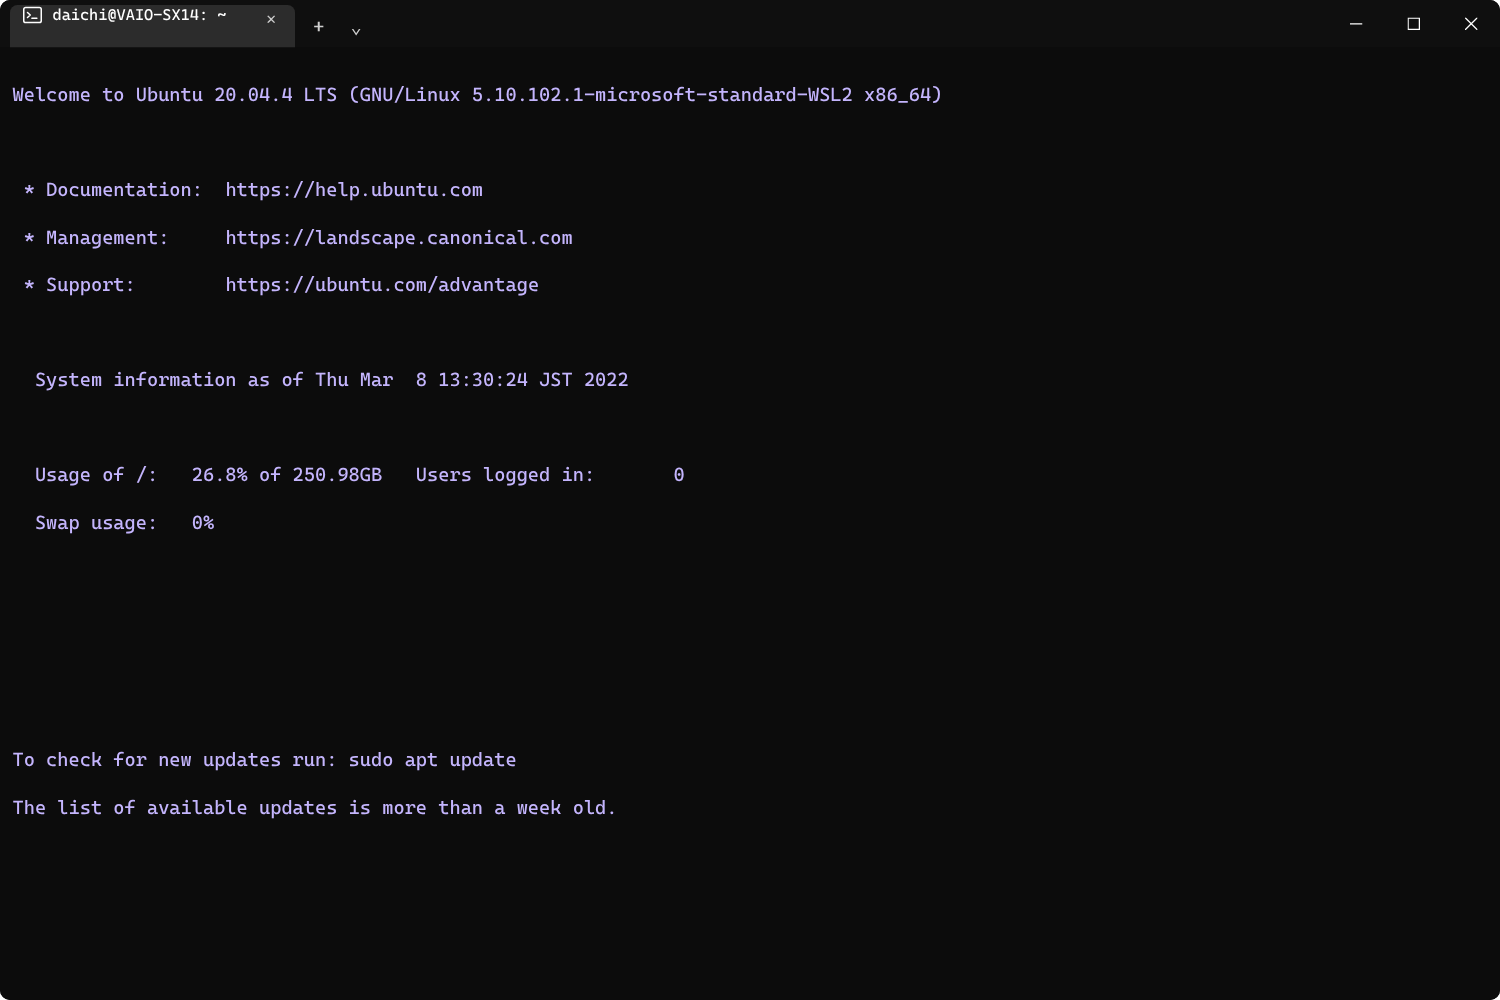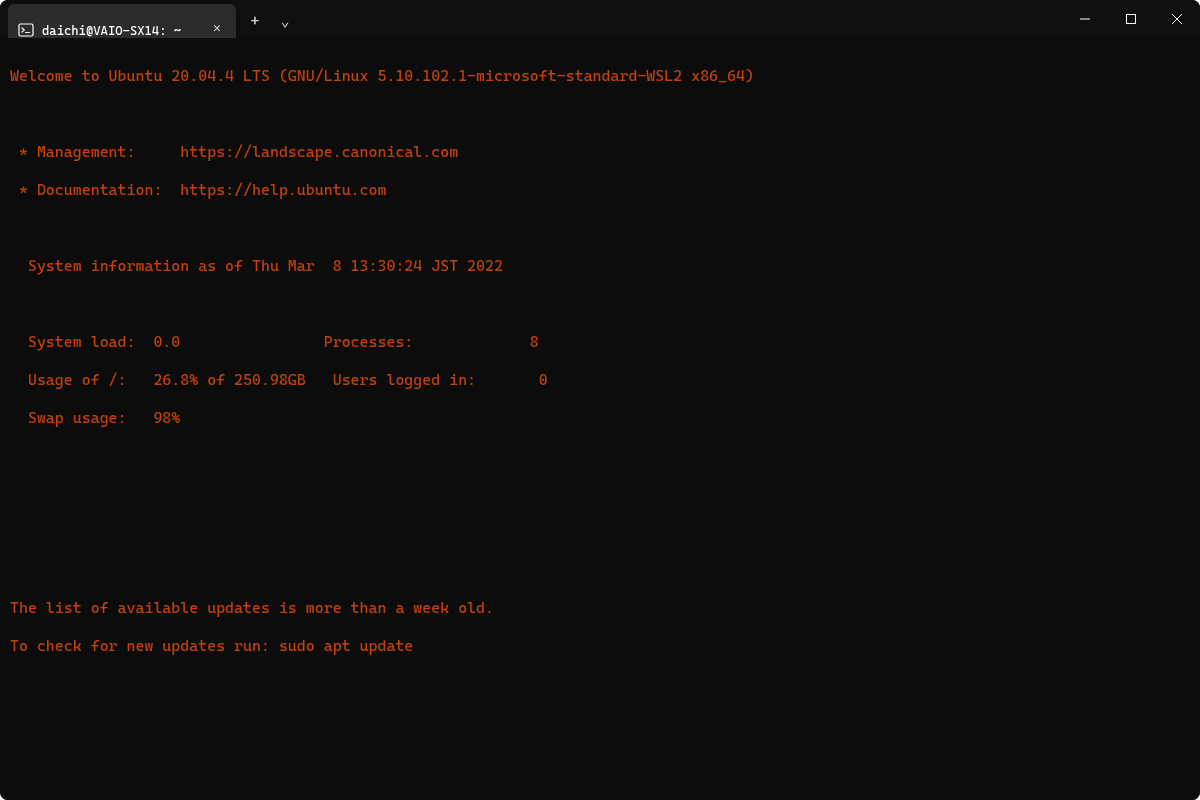--- a/index.html
+++ b/index.html
@@ -23,21 +23,21 @@
   }
   .titlebar {
     height: 38px;
     background: #0f0f0f;
     display: flex;
     align-items: stretch;
     user-select: none;
   }
   .tab {
     display: flex;
-    align-items: flex-end;
+    align-items: flex-start;
     background: #2c2c2c;
     border-top-left-radius: 6px;
     border-top-right-radius: 6px;
     margin: 4px 0 0 8px;
     padding: 0 8px 0 10px;
     height: 34px;
     min-width: 210px;
     color: #ffffff;
     font-size: 12.5px;
   }
@@ -89,21 +89,21 @@
   .win-btn {
     width: 46px;
     display: inline-flex;
     align-items: center;
     justify-content: center;
     color: #ffffff;
   }
   .terminal {
     flex: 1;
     background: #0c0c0c;
-    color: #c2410c;
+    color: #c4b5fd;
     padding: 10px 10px 10px 10px;
     font-size: 15.3px;
     line-height: 19px;
     white-space: pre;
     overflow: hidden;
   }
   .line { white-space: pre; }
   svg { display: block; }
 </style>
 </head>
@@ -153,34 +153,34 @@
           <line x1="0" y1="0" x2="10" y2="10" stroke="#ffffff" stroke-width="1"></line>
           <line x1="10" y1="0" x2="0" y2="10" stroke="#ffffff" stroke-width="1"></line>
         </svg>
       </div>
     </div>
   </div>
 
   <div class="terminal">
 <div class="line">Welcome to Ubuntu 20.04.4 LTS (GNU/Linux 5.10.102.1-microsoft-standard-WSL2 x86_64)</div>
 <div class="line"> </div>
+<div class="line"><span> * Documentation:  </span><span>https://help.ubuntu.com</span></div>
 <div class="line"><span> * Management:     </span><span>https://landscape.canonical.com</span></div>
-<div class="line"><span> * Documentation:  </span><span>https://help.ubuntu.com</span></div>
+<div class="line"><span> * Support:        </span><span>https://ubuntu.com/advantage</span></div>
 <div class="line"> </div>
 <div class="line">  System information as of Thu Mar  8 13:30:24 JST 2022</div>
 <div class="line"> </div>
-<div class="line">  System load:  0.0                Processes:             8</div>
 <div class="line">  Usage of /:   26.8% of 250.98GB   Users logged in:       0</div>
-<div class="line">  Swap usage:   98%</div>
+<div class="line">  Swap usage:   0%</div>
 <div class="line"> </div>
 <div class="line"> </div>
 <div class="line"> </div>
 <div class="line"> </div>
+<div class="line">To check for new updates run: sudo apt update</div>
 <div class="line">The list of available updates is more than a week old.</div>
-<div class="line">To check for new updates run: sudo apt update</div>
 <div class="line"> </div>
 
 
 
 
   </div>
 
 </div>
 
 </body></html>

